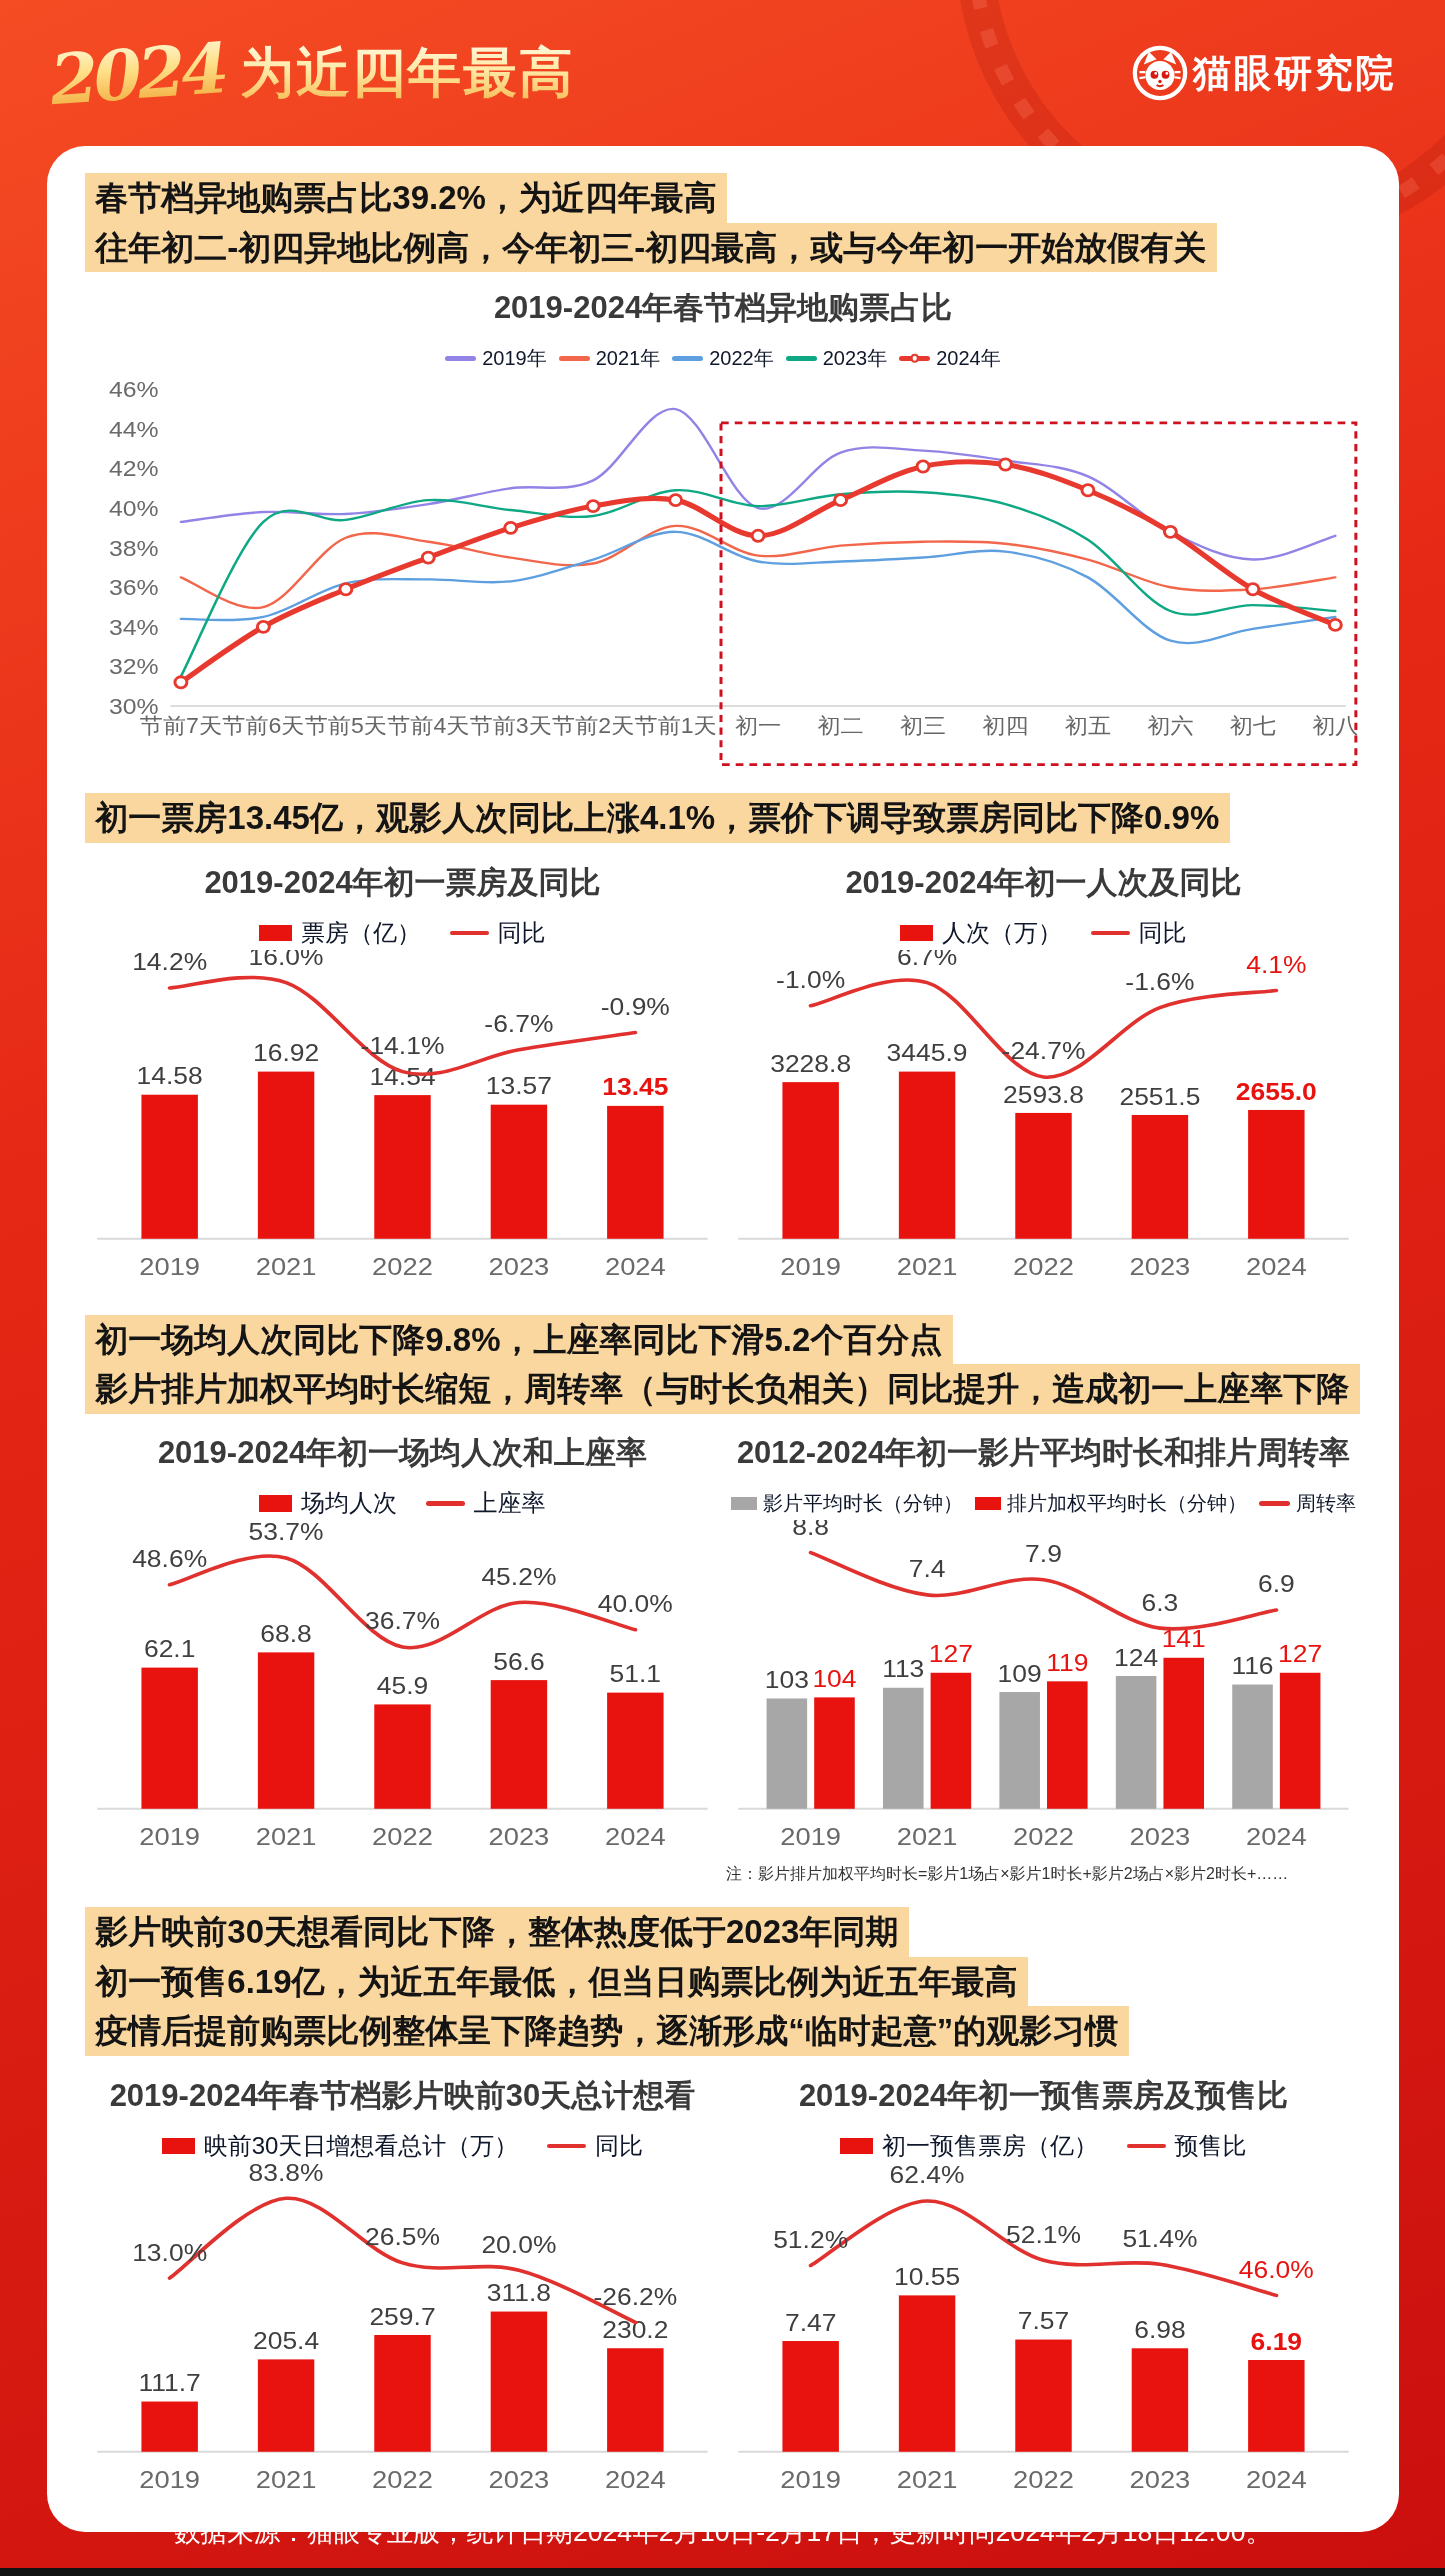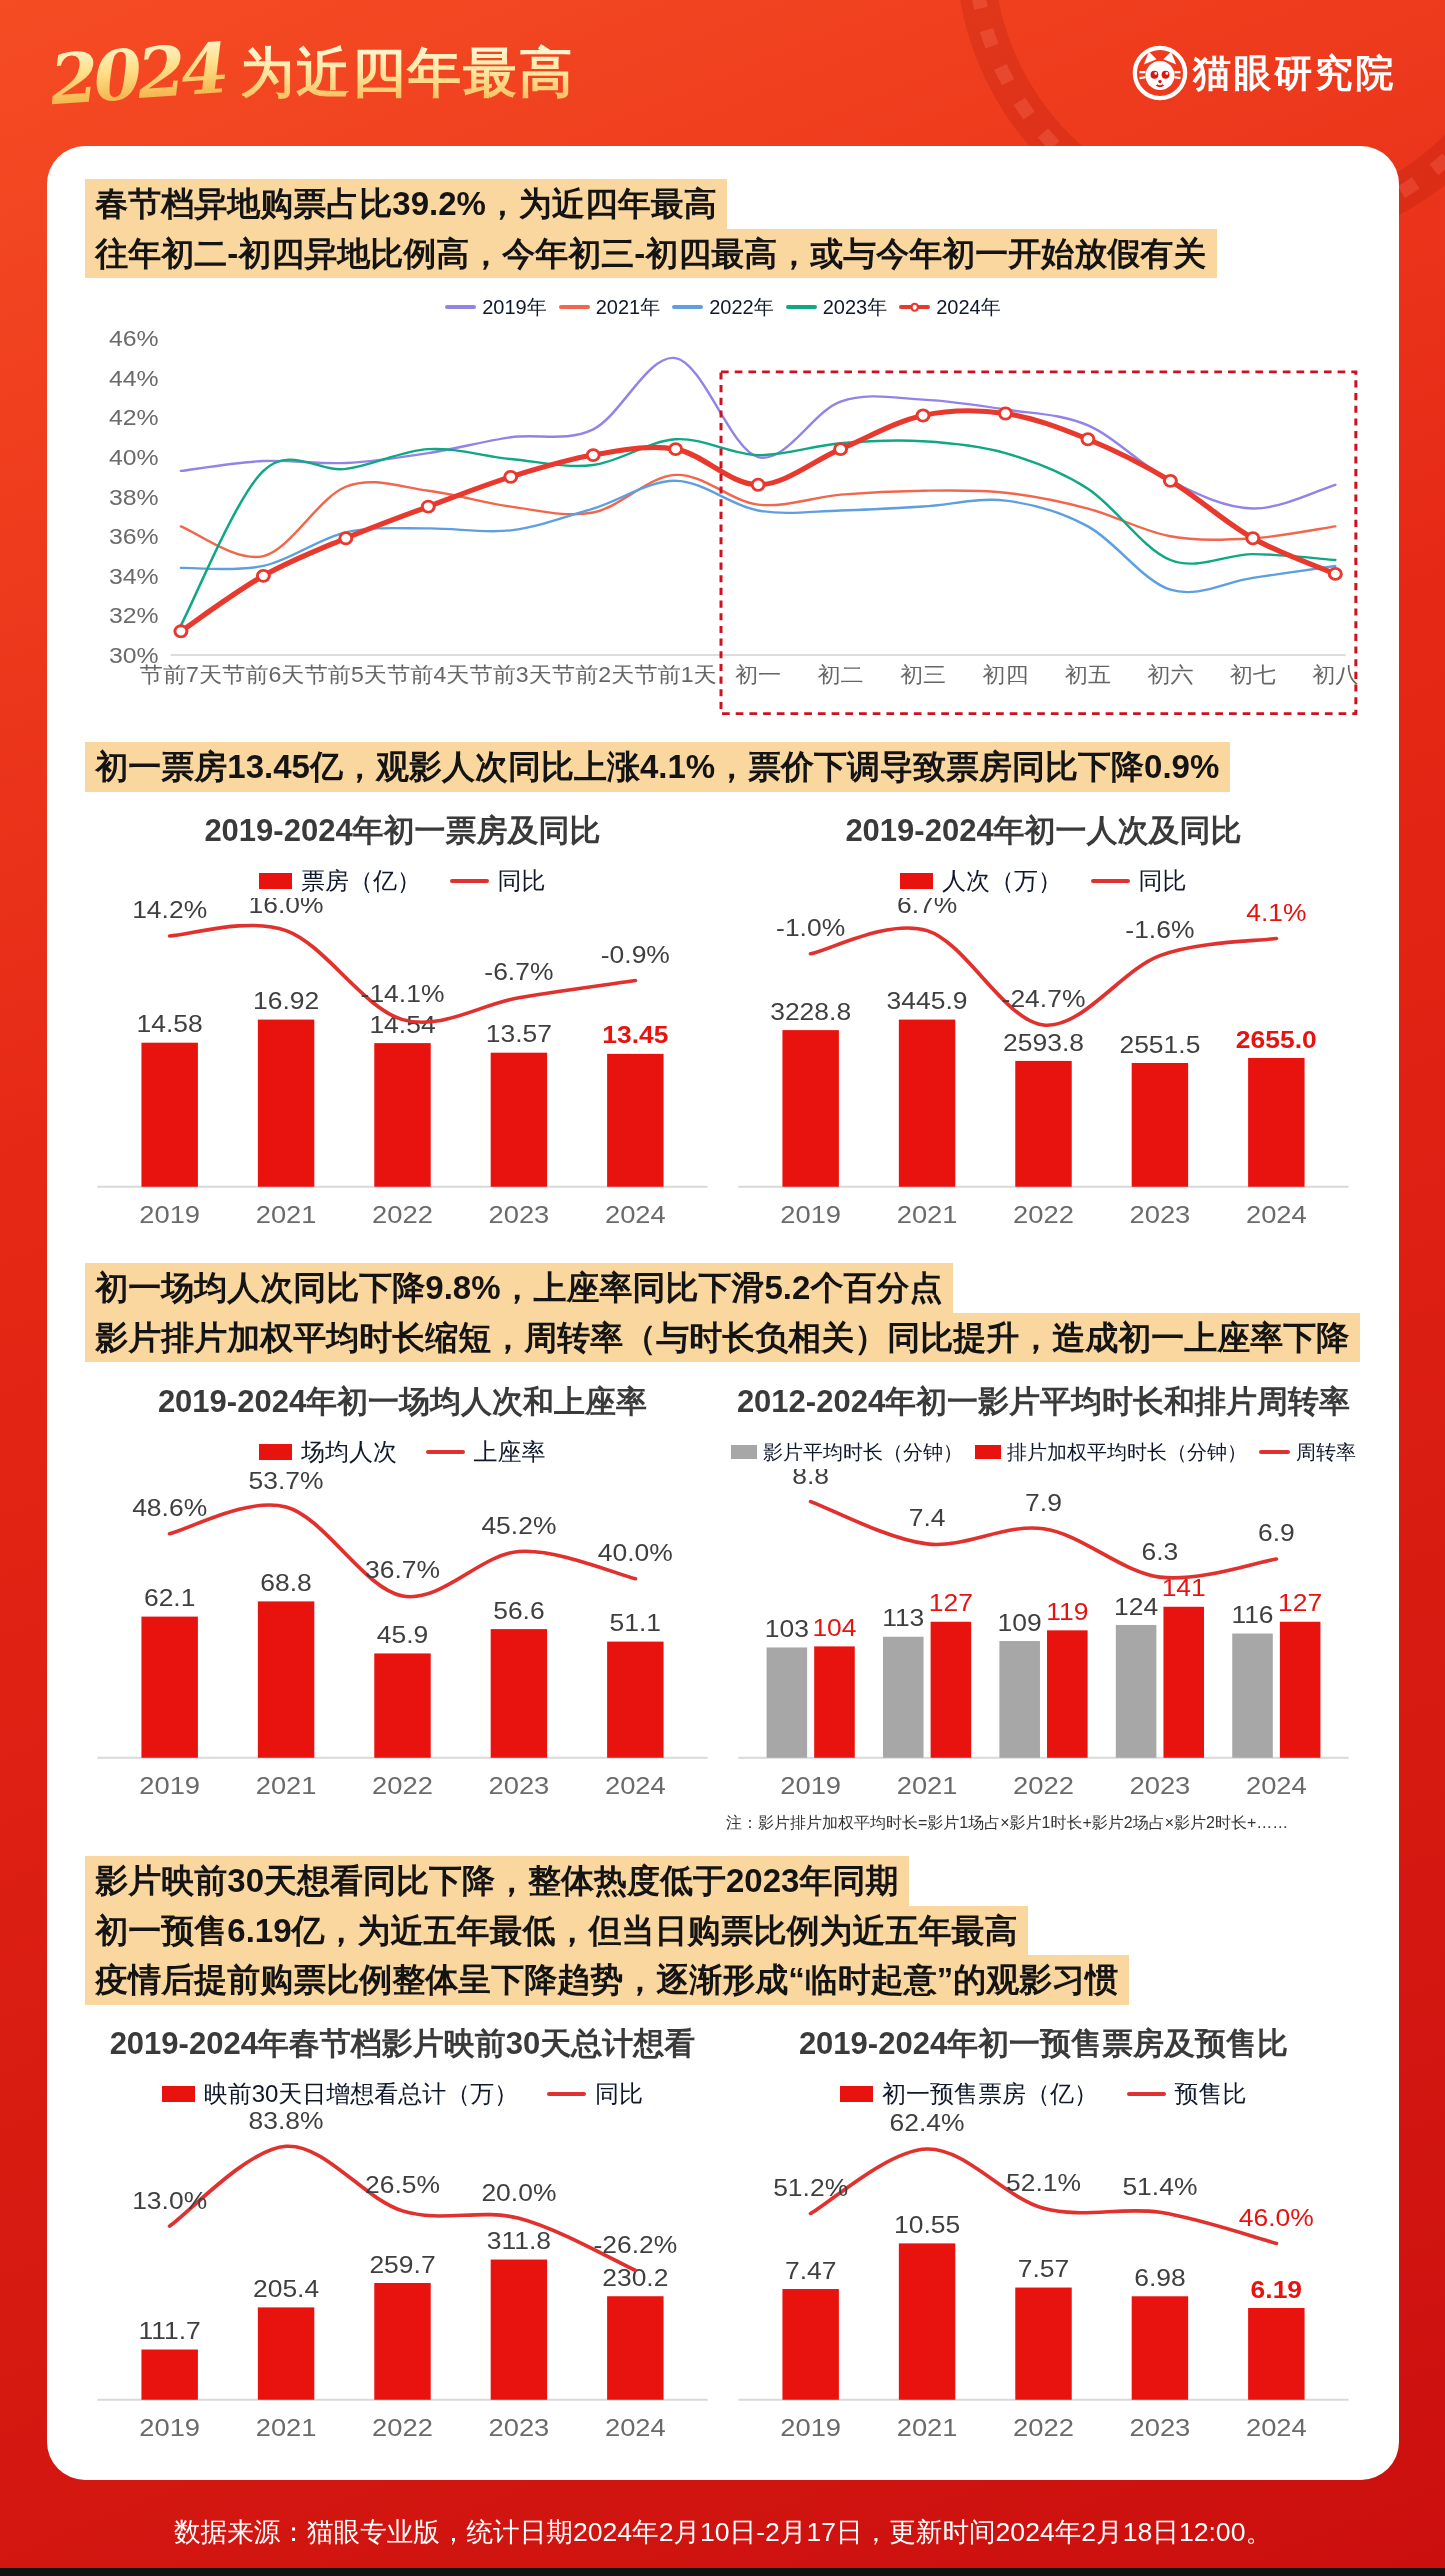--- a/index.html
+++ b/index.html
@@ -20,21 +20,21 @@
   }
   .brand-title {
     font-size:54px; font-weight:900; letter-spacing:1.7px;
     background:linear-gradient(180deg,#fffbe9 0%,#ffe9a6 45%,#f5b244 100%);
     -webkit-background-clip:text; background-clip:text; color:transparent;
   }
   .maoyan { display:flex; align-items:center; gap:4px; }
   .maoyan-name { color:#fff; font-size:38px; font-weight:600; letter-spacing:2.6px; }
   .card { position:relative; z-index:1; margin:0 47px; background:#fff; border-radius:38px; padding:24px 38px 26px; }
   .sec { margin-top:22px; }
-  .sec:first-child { margin-top:9px; }
+  .sec:first-child { margin-top:3px; }
   .hl-line { display:block; line-height:1.5; }
   .hl { display:inline-block; background:#fbd7a0; color:#141414; font-weight:700; font-size:33px; line-height:1.5; padding:0 10.3px; white-space:nowrap; }
   .chart-title { text-align:center; font-size:31px; font-weight:700; color:#3a3a3a; margin-top:15.4px; }
   .legend { display:flex; justify-content:center; align-items:center; gap:29px; margin-top:12px; min-height:34px; }
   .legend-item { display:flex; align-items:center; gap:8.6px; font-size:24px; color:#0f172a; white-space:nowrap; }
   .legend.tight { gap:12px; }
   .legend.tight .legend-item { font-size:20px; gap:6px; }
   .sw-bar { width:33px; height:16.3px; flex:none; }
   .sw-line { width:39px; height:4.3px; border-radius:2.6px; position:relative; flex:none; }
   .legend.tight .sw-bar { width:26px; height:13.7px; }
@@ -79,20 +79,21 @@
     </svg>
     <span class="maoyan-name">猫眼研究院</span>
   </div>
 </header>
 
 <div class="card">
 
   <div class="sec">
     <span class="hl-line"><span class="hl">春节档异地购票占比39.2%，为近四年最高</span></span>
     <span class="hl-line"><span class="hl">往年初二-初四异地比例高，今年初三-初四最高，或与今年初一开始放假有关</span></span>
+    <div class="chart-title">2019-2024年春节档异地购票占比</div>
     <div class="legend tight">
         <span class="legend-item">
           <span class="sw-line" style="background: rgb(145, 132, 230);"></span>
           <span>2019年</span>
         </span>
         <span class="legend-item">
           <span class="sw-line" style="background: rgb(242, 102, 75);"></span>
           <span>2021年</span>
         </span>
         <span class="legend-item">

